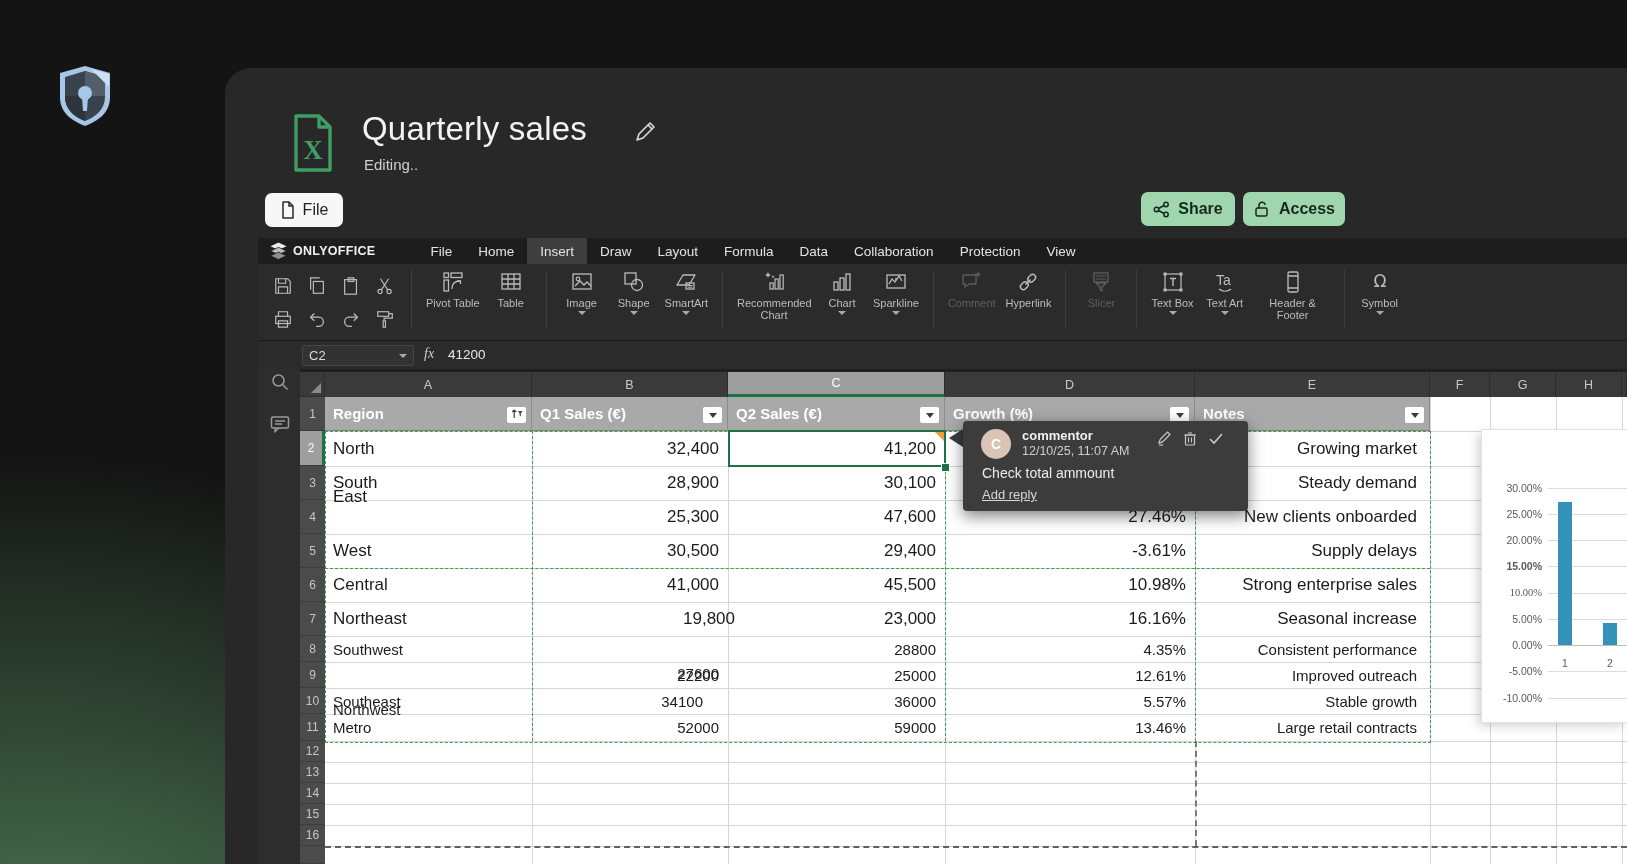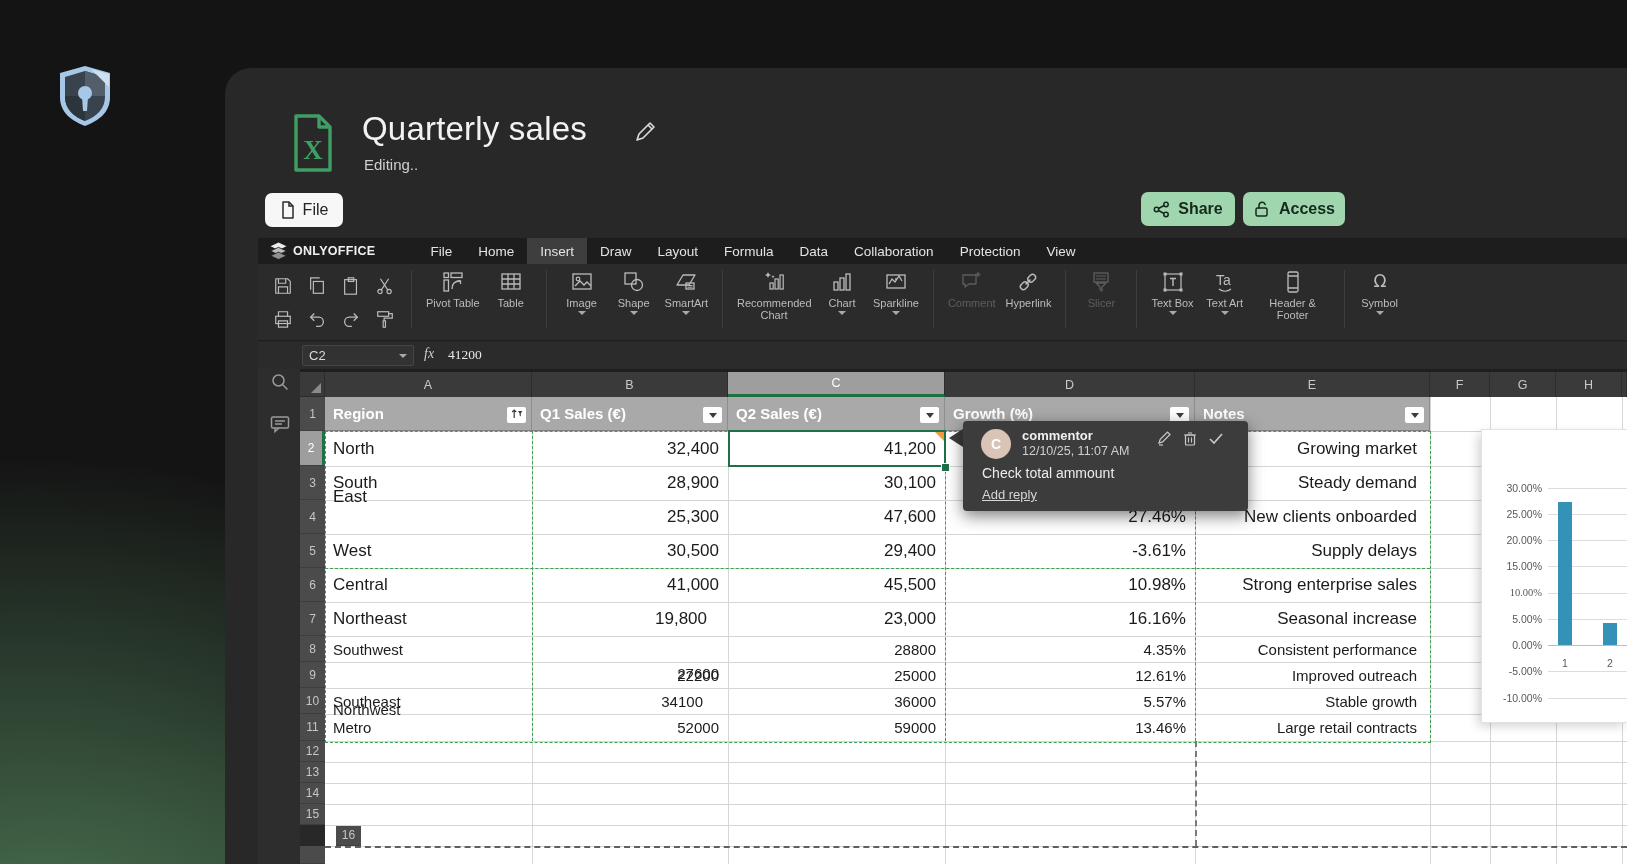--- a/index.html
+++ b/index.html
@@ -39,21 +39,21 @@
     border-right:4px solid transparent;border-top:4px solid #a9a9a9;}
   .tbb.dis .lab{color:#5e5e5e;}
   .tbb.dis svg *{stroke:#5e5e5e !important;fill:none;}
   
   .fbar{left:258px;top:342px;right:0;height:27px;background:#2b2b2b;border-bottom:3px solid #1f1f1f;}
   .namebox{left:302px;top:345px;width:112px;height:21px;background:#323232;border:1px solid #454545;
     border-radius:2px;color:#dadada;font-size:13px;display:flex;align-items:center;padding:0 6px;box-sizing:border-box;}
   .nb-chev{margin-left:auto;width:0;height:0;border-left:4px solid transparent;border-right:4px solid transparent;
     border-top:4px solid #a9a9a9;}
   .fx{left:424px;top:346px;color:#cfcfcf;font-size:14px;font-style:italic;font-family:"Liberation Serif",serif;}
-  .fval{left:448px;top:347px;color:#e8e8e8;font-size:13.5px;font-family:Liberation Serif, serif;}
+  .fval{left:448px;top:347px;color:#e8e8e8;font-size:13.5px;}
   
   .sidebar{left:258px;top:369px;width:42px;bottom:0;background:#2d2d2d;}
   .corner{left:300px;top:372px;width:25px;height:25px;background:#3a3a3a;border-right:1px solid #2d2d2d;
     border-bottom:1px solid #2d2d2d;box-sizing:border-box;}
   .corner .tri{position:absolute;right:3px;bottom:3px;width:0;height:0;
     border-bottom:10px solid #8a8a8a;border-left:10px solid transparent;}
   .colh{top:372px;height:25px;background:#3a3a3a;color:#c9c9c9;font-size:12.5px;display:flex;
     align-items:center;justify-content:center;border-right:1px solid #2d2d2d;box-sizing:border-box;}
   .colh.sel{background:#9e9e9e;color:#fff;border-bottom:3px solid #1e7145;}
   .rowh{left:300px;width:25px;background:#4b4b4b;color:#c6c6c6;font-size:12px;display:flex;
@@ -405,21 +405,21 @@
       <div class="abs rowh" style="top: 568px; height: 34px;">6</div>
       <div class="abs rowh" style="top: 602px; height: 34px;">7</div>
       <div class="abs rowh" style="top: 636px; height: 26px;">8</div>
       <div class="abs rowh" style="top: 662px; height: 26px;">9</div>
       <div class="abs rowh" style="top: 688px; height: 26px;">10</div>
       <div class="abs rowh" style="top: 714px; height: 27px;">11</div>
       <div class="abs rowh" style="top: 741px; height: 21px;">12</div>
       <div class="abs rowh" style="top: 762px; height: 21px;">13</div>
       <div class="abs rowh" style="top: 783px; height: 21px;">14</div>
       <div class="abs rowh" style="top: 804px; height: 21px;">15</div>
-      <div class="abs rowh" style="top: 825px; height: 21px; margin-left: 36px;">16</div>
+      <div class="abs rowh" style="top: 825px; height: 21px;">16</div>
       <div class="abs rowh" style="top: 846px; height: 18px;"></div>
     </div>
   <div id="gridlines">
       <div class="abs gl-v" style="left: 532px; top: 397px; height: 467px;"></div>
       <div class="abs gl-v" style="left: 728px; top: 397px; height: 467px;"></div>
       <div class="abs gl-v" style="left: 945px; top: 397px; height: 467px;"></div>
       <div class="abs gl-v" style="left: 1195px; top: 397px; height: 467px;"></div>
       <div class="abs gl-v" style="left: 1430px; top: 397px; height: 467px;"></div>
       <div class="abs gl-v" style="left: 1490px; top: 397px; height: 467px;"></div>
       <div class="abs gl-v" style="left: 1556px; top: 397px; height: 467px;"></div>
@@ -479,21 +479,21 @@
       <div class="abs cell right" style="left: 532px; top: 534px; width: 196px; height: 34px; font-size: 17px; padding-left: 8px; padding-right: 9px;">30,500</div>
       <div class="abs cell right" style="left: 728px; top: 534px; width: 217px; height: 34px; font-size: 17px; padding-left: 8px; padding-right: 9px;">29,400</div>
       <div class="abs cell right" style="left: 945px; top: 534px; width: 250px; height: 34px; font-size: 17px; padding-left: 8px; padding-right: 9px;">-3.61%</div>
       <div class="abs cell right" style="left: 1195px; top: 534px; width: 235px; height: 34px; font-size: 17px; padding-left: 8px; padding-right: 13px;">Supply delays</div>
       <div class="abs cell" style="left: 325px; top: 568px; width: 207px; height: 34px; font-size: 17px; padding-left: 8px; padding-right: 0px;">Central</div>
       <div class="abs cell right" style="left: 532px; top: 568px; width: 196px; height: 34px; font-size: 17px; padding-left: 8px; padding-right: 9px;">41,000</div>
       <div class="abs cell right" style="left: 728px; top: 568px; width: 217px; height: 34px; font-size: 17px; padding-left: 8px; padding-right: 9px;">45,500</div>
       <div class="abs cell right" style="left: 945px; top: 568px; width: 250px; height: 34px; font-size: 17px; padding-left: 8px; padding-right: 9px;">10.98%</div>
       <div class="abs cell right" style="left: 1195px; top: 568px; width: 235px; height: 34px; font-size: 17px; padding-left: 8px; padding-right: 13px;">Strong enterprise sales</div>
       <div class="abs cell" style="left: 325px; top: 602px; width: 207px; height: 34px; font-size: 17px; padding-left: 8px; padding-right: 0px;">Northeast</div>
-      <div class="abs cell right" style="left: 520px; top: 602px; width: 196px; height: 34px; font-size: 17px; padding-left: 8px; padding-right: 9px;">19,800</div>
+      <div class="abs cell right" style="left: 548px; top: 602px; width: 196px; height: 34px; font-size: 17px; padding-left: 8px; padding-right: 9px;">19,800</div>
       <div class="abs cell right" style="left: 728px; top: 602px; width: 217px; height: 34px; font-size: 17px; padding-left: 8px; padding-right: 9px;">23,000</div>
       <div class="abs cell right" style="left: 945px; top: 602px; width: 250px; height: 34px; font-size: 17px; padding-left: 8px; padding-right: 9px;">16.16%</div>
       <div class="abs cell right" style="left: 1195px; top: 602px; width: 235px; height: 34px; font-size: 17px; padding-left: 8px; padding-right: 13px;">Seasonal increase</div>
       <div class="abs cell" style="left: 325px; top: 636px; width: 207px; height: 26px; font-size: 15px; padding-left: 8px; padding-right: 0px;">Southwest</div>
       <div class="abs cell right" style="left: 532px; top: 636px; width: 196px; height: 26px; font-size: 15px; padding-left: 8px; padding-right: 9px; margin-top: 24px;">27600</div>
       <div class="abs cell right" style="left: 728px; top: 636px; width: 217px; height: 26px; font-size: 15px; padding-left: 8px; padding-right: 9px;">28800</div>
       <div class="abs cell right" style="left: 945px; top: 636px; width: 250px; height: 26px; font-size: 15px; padding-left: 8px; padding-right: 9px;">4.35%</div>
       <div class="abs cell right" style="left: 1195px; top: 636px; width: 235px; height: 26px; font-size: 15px; padding-left: 8px; padding-right: 13px;">Consistent performance</div>
       <div class="abs cell" style="left: 325px; top: 696px; width: 207px; height: 26px; font-size: 15px; padding-left: 8px; padding-right: 0px;">Northwest</div>
       <div class="abs cell right" style="left: 532px; top: 662px; width: 196px; height: 26px; font-size: 15px; padding-left: 8px; padding-right: 9px;">22200</div>
@@ -524,21 +524,21 @@
   <div class="abs pb-v" style="left:1195px;top:741px;height:105px"></div>
 
   <div class="abs chartbox" id="chart">
       <div class="cgl" style="top: 57.5px;"></div>
       <div class="ctick" style="top: 51.5px;">30.00%</div>
       <div class="cgl" style="top: 83.75px;"></div>
       <div class="ctick" style="top: 77.75px;">25.00%</div>
       <div class="cgl" style="top: 110px;"></div>
       <div class="ctick" style="top: 104px;">20.00%</div>
       <div class="cgl" style="top: 136.25px;"></div>
-      <div class="ctick" style="top: 130.25px;">15.00%</div>
+      <div class="ctick" style="top: 130.25px; font-weight: bold;">15.00%</div>
       <div class="cgl" style="top: 162.5px;"></div>
       <div class="ctick" style="top: 156.5px; font-family: Liberation Serif, serif;">10.00%</div>
       <div class="cgl" style="top: 188.75px;"></div>
       <div class="ctick" style="top: 182.75px;">5.00%</div>
       <div class="cgl" style="top: 215px; background: rgb(189, 189, 189);"></div>
       <div class="ctick" style="top: 209px;">0.00%</div>
       <div class="cgl" style="top: 241.25px;"></div>
       <div class="ctick" style="top: 235.25px;">-5.00%</div>
       <div class="cgl" style="top: 267.5px;"></div>
       <div class="ctick" style="top: 261.5px;">-10.00%</div>

